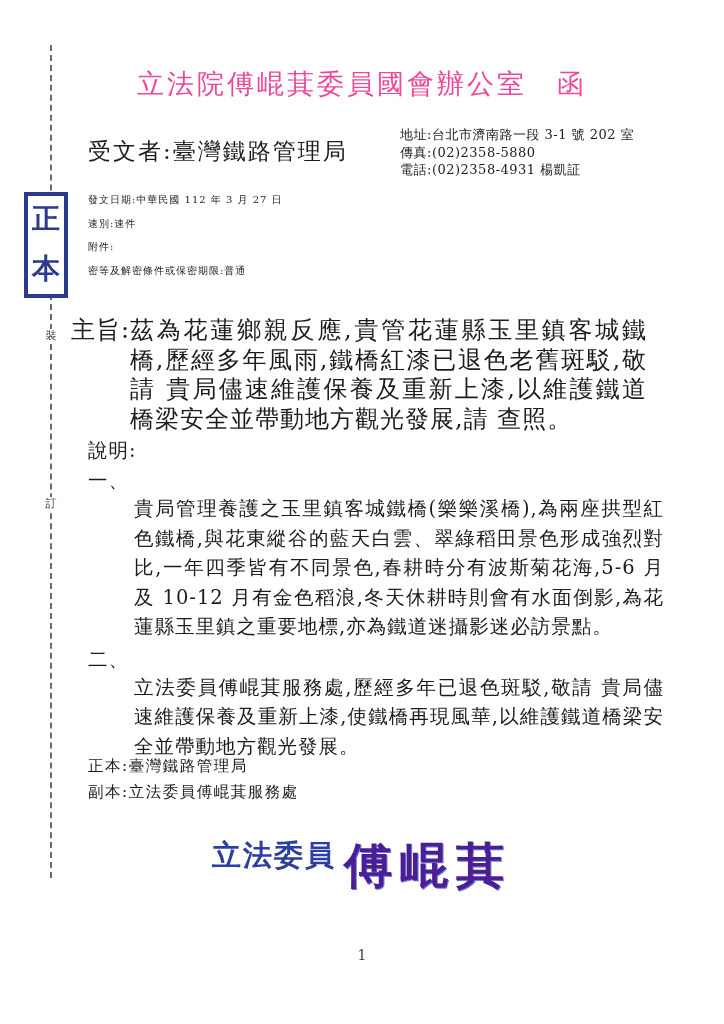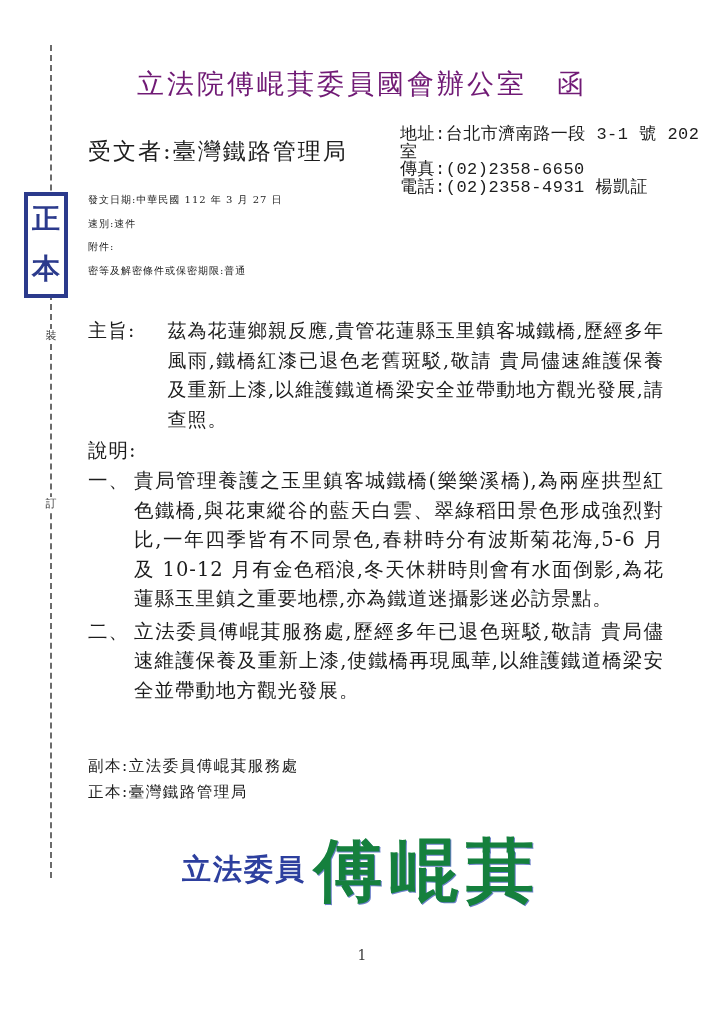--- a/index.html
+++ b/index.html
@@ -60,116 +60,116 @@
   }
 
   .title {
     position: absolute;
     left: 62px;
     right: 62px;
     top: 66px;
     text-align: center;
     font-size: 27px;
     letter-spacing: 3px;
-    color: #701a75;
+    color: #ec4899;
     white-space: pre;
   }
 
   .recipient {
     position: absolute;
     left: 88px;
     top: 136px;
     font-size: 23px;
     letter-spacing: 2px;
   }
 
   .contact {
     position: absolute;
     left: 400px;
     top: 126px;
-    font-size: 17px;
+    font-size: 13px;
     line-height: 17.5px;
     letter-spacing: 0.5px;
-    font-family: Liberation Mono, monospace;
   }
 
   .meta {
     position: absolute;
     left: 88px;
     top: 188px;
     font-size: 10px;
     line-height: 23.5px;
     letter-spacing: 1px;
   }
 
   .subject {
     position: absolute;
-    left: 88px;
+    left: 71px;
     top: 316px;
     width: 576px;
-    font-size: 19px;
+    font-size: 24px;
     line-height: 29.5px;
     display: flex;
     letter-spacing: 1px;
   }
   .subject .label { flex: 0 0 auto; white-space: nowrap; }
-  .subject .text  { flex: 1 1 auto; text-align: justify; margin-left: 32px; }
+  .subject .text  { flex: 1 1 auto; text-align: justify; }
 
   .explain-label {
     position: absolute;
     left: 88px;
     top: 437px;
     font-size: 19.5px;
     letter-spacing: 1px;
   }
 
   .items {
     position: absolute;
     left: 88px;
     top: 466px;
     width: 576px;
     font-size: 19.5px;
     line-height: 29.5px;
     letter-spacing: 1px;
   }
   .item { display: flex; margin-bottom: 3px; }
   .item .no   { flex: 0 0 46px; white-space: nowrap; }
-  .item .text { flex: 1 1 auto; text-align: justify; }
+  .item .text { flex: 1 1 auto; text-align: justify; margin-top: 28px; }
 
   .footer {
     position: absolute;
     left: 88px;
     top: 753px;
     font-size: 15.5px;
     line-height: 26px;
     letter-spacing: 1.5px;
   }
 
   .signature {
     position: absolute;
     left: 0;
     right: 0;
     top: 836px;
     display: flex;
     justify-content: center;
     align-items: flex-end;
     gap: 8px;
+    font-family: Liberation Serif, serif;
   }
   .sig-title {
     font-size: 29px;
     letter-spacing: 2px;
     color: #2d3f9e;
     padding-bottom: 16px;
     font-weight: bold;
   }
   .sig-name {
-    font-size: 68px;
+    font-size: 48px;
     font-weight: bold;
     letter-spacing: 8px;
-    color: #15803d;
+    color: #4c1d95;
     text-shadow: 1px 1px 0 #6b7fc9;
     line-height: 1;
     padding-bottom: 2px;
   }
 
   .page-number {
     position: absolute;
     left: 0;
     right: 0;
     top: 947px;
@@ -191,21 +191,21 @@
     <span>正</span>
     <span>本</span>
   </div>
 
   <div class="title">立法院傅崐萁委員國會辦公室　函</div>
 
   <div class="recipient">受文者:臺灣鐵路管理局</div>
 
   <div class="contact">
     <div>地址:台北市濟南路一段 3-1 號 202 室</div>
-    <div>傳真:(02)2358-6650</div>
+    <div>傳真:(02)2358-5880</div>
     <div>電話:(02)2358-4931  楊凱証</div>
   </div>
 
   <div class="meta">
     <div>發文日期:中華民國 112 年 3 月 27 日</div>
     <div>速別:速件</div>
     <div>附件:</div>
     <div>密等及解密條件或保密期限:普通</div>
   </div>
 
@@ -221,22 +221,22 @@
       <span class="no">一、</span>
       <span class="text">貴局管理養護之玉里鎮客城鐵橋(樂樂溪橋),為兩座拱型紅色鐵橋,與花東縱谷的藍天白雲、翠綠稻田景色形成強烈對比,一年四季皆有不同景色,春耕時分有波斯菊花海,5-6 月及 10-12 月有金色稻浪,冬天休耕時則會有水面倒影,為花蓮縣玉里鎮之重要地標,亦為鐵道迷攝影迷必訪景點。</span>
     </div>
     <div class="item">
       <span class="no">二、</span>
       <span class="text">立法委員傅崐萁服務處,歷經多年已退色斑駁,敬請 貴局儘速維護保養及重新上漆,使鐵橋再現風華,以維護鐵道橋梁安全並帶動地方觀光發展。</span>
     </div>
   </div>
 
   <div class="footer">
+    <div>正本:臺灣鐵路管理局</div>
     <div>副本:立法委員傅崐萁服務處</div>
-    <div>正本:臺灣鐵路管理局</div>
   </div>
 
   <div class="signature">
     <span class="sig-title">立法委員</span>
     <span class="sig-name">傅崐萁</span>
   </div>
 
   <div class="page-number">1</div>
 
 </div>

